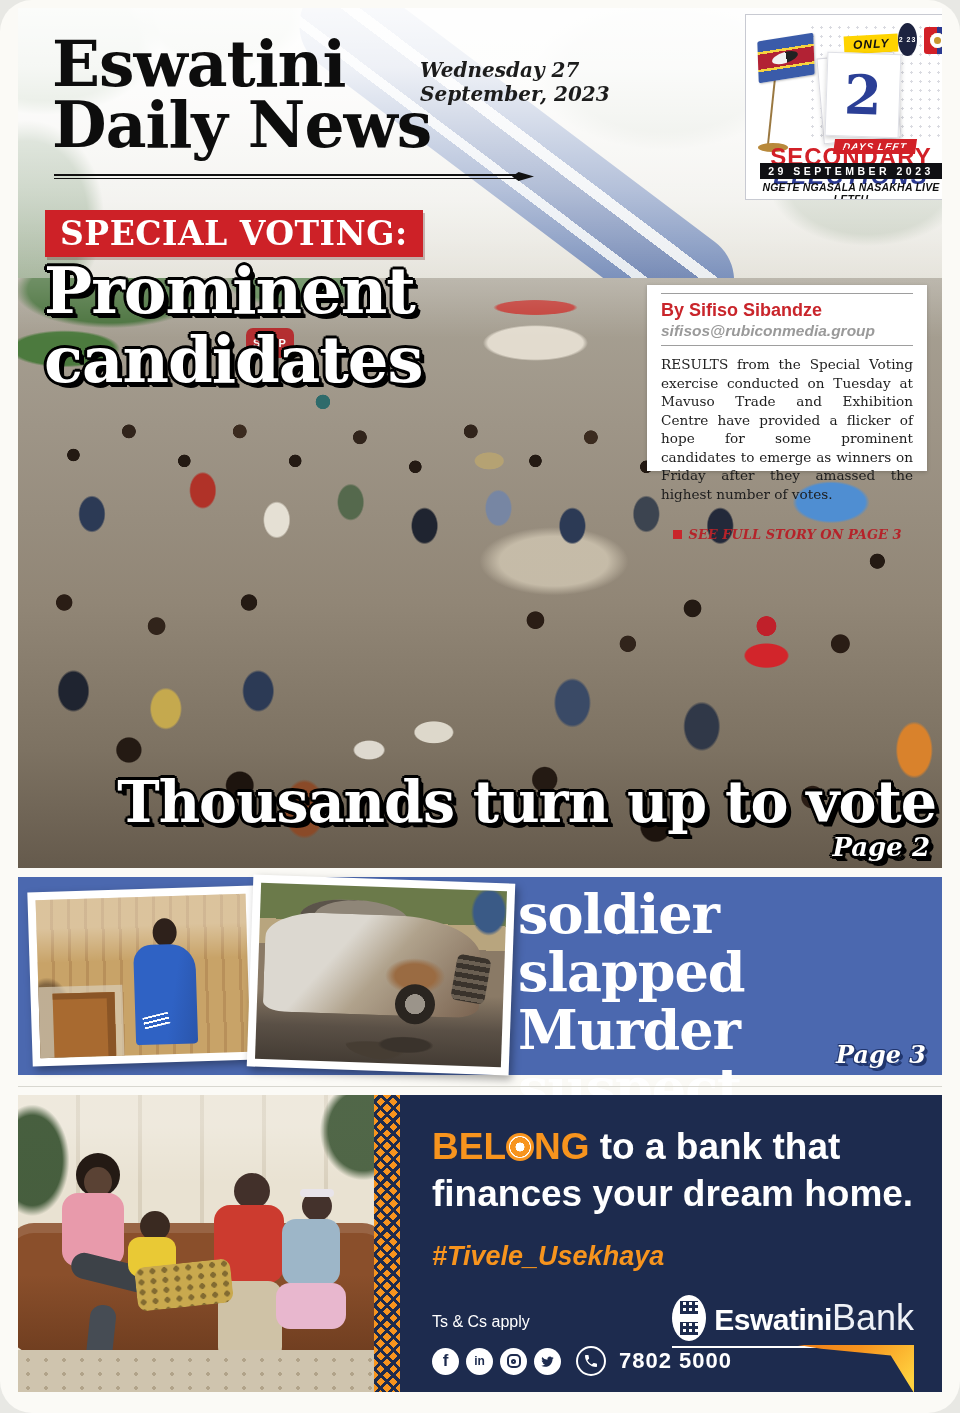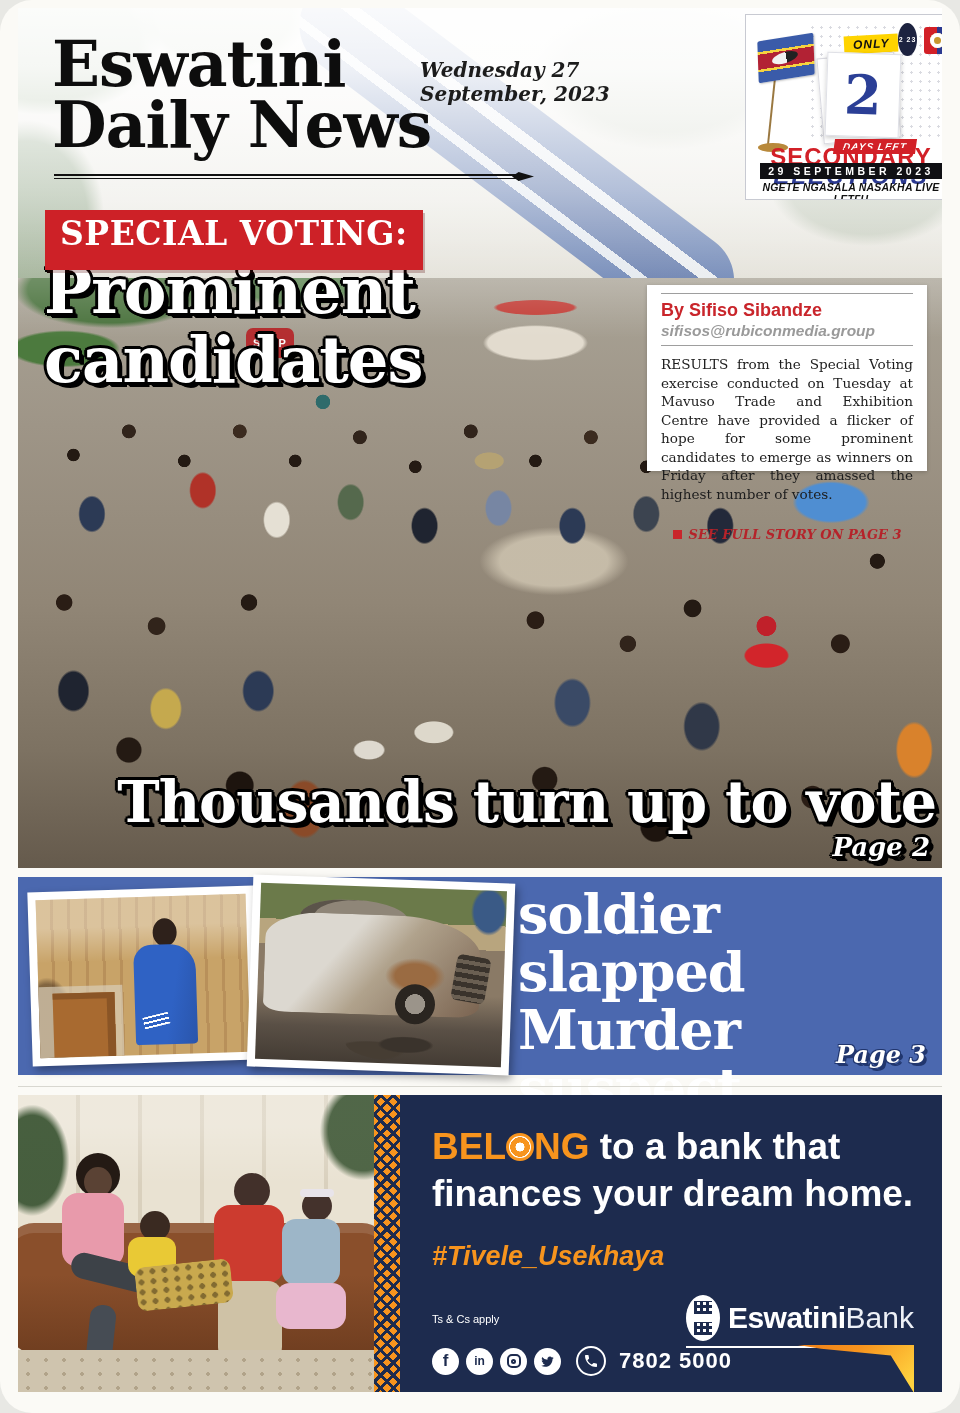--- a/index.html
+++ b/index.html
@@ -127,21 +127,21 @@
   .elect-l1 { position:absolute; left:0; right:0; top:128px; text-align:center; color:#d22027; font-weight:900;
     font-size:24px; letter-spacing:1px; }
   .elect-l2 { position:absolute; left:0; right:0; top:150px; text-align:center; color:#2b3990; font-weight:900;
     font-style:italic; font-size:24px; letter-spacing:2px; line-height:22px; }
   .elect-bar { position:absolute; left:16px; right:16px; top:174px; height:0; }
   .elect-slogan { position:absolute; left:0; right:0; top:166px; text-align:center; color:#111; font-weight:900;
     font-style:italic; font-size:10.5px; letter-spacing:.2px; }
 
   
   .kicker { position:absolute; left:27px; top:202px; background:#cd2127; color:#fff; z-index:4;
-    font-family:"DejaVu Serif", serif; font-weight:900; font-size:33px; padding:4px 15px 17px; letter-spacing:.5px;
+    font-family:"DejaVu Serif", serif; font-weight:900; font-size:33px; padding:4px 15px 4px; letter-spacing:.5px;
     box-shadow:2px 3px 0 rgba(80,0,0,.25); }
   .outline-w { color:#fff; text-shadow:3px 3px 0 #000,-2px -2px 0 #000,2px -2px 0 #000,-2px 2px 0 #000,
     3px 0 0 #000,-3px 0 0 #000,0 3px 0 #000,0 -3px 0 #000,5px 5px 0 #000,4px 4px 0 #000; }
   .headline { position:absolute; left:26px; top:248px; z-index:3; font-family:"DejaVu Serif", serif;
     font-weight:900; font-size:64px; line-height:69px; letter-spacing:-1px; }
   .stop-sign { position:absolute; left:228px; top:320px; width:48px; height:30px; background:#b5292c; z-index:1;
     border-radius:7px; color:#fff; font-weight:900; font-size:11px; display:flex; align-items:center; justify-content:center;
     letter-spacing:1px; opacity:.95; }
 
   
@@ -226,42 +226,42 @@
     background-image:repeating-linear-gradient(45deg,transparent 0 6px,#1d2b4e 6px 9px),
                      repeating-linear-gradient(-45deg,transparent 0 6px,#1d2b4e 6px 9px); }
 
   .navy { position:absolute; left:382px; top:0; width:542px; height:297px; background:#1d2b4e; }
   .ad-headline { position:absolute; left:32px; top:28px; font-weight:bold; font-size:37px; line-height:47px;
     color:#fff; letter-spacing:0; }
   .org { color:#f7941e; }
   .logo-o { display:inline-block; width:28px; height:28px; border-radius:50%; border:3px solid #f7941e;
     background:radial-gradient(circle,#fff 0 28%,#f7941e 30% 62%,#fff 64% 74%,#f7941e 76%); vertical-align:-2px; }
   .hashtag { position:absolute; left:32px; top:146px; color:#f7941e; font-weight:bold; font-style:italic; font-size:27px; }
-  .terms { position:absolute; left:32px; top:218px; color:#fff; font-size:11px; }
+  .terms { position:absolute; left:32px; top:218px; color:#fff; font-size:16px; }
   .contact { position:absolute; left:32px; bottom:16px; display:flex; align-items:center; gap:7px; }
   .sicon { width:27px; height:27px; border-radius:50%; background:#fff; color:#1d2b4e; display:flex;
     align-items:center; justify-content:center; font-weight:bold; }
   .sicon svg { width:15px; height:15px; fill:#1d2b4e; }
   .ig-out { width:14px; height:14px; border:2px solid #1d2b4e; border-radius:5px; display:flex;
     align-items:center; justify-content:center; }
   .ig-in { width:5px; height:5px; border:2px solid #1d2b4e; border-radius:50%; }
   .wa { width:30px; height:30px; border-radius:50%; border:2px solid #fff; background:transparent; margin-left:8px;
     display:flex; align-items:center; justify-content:center; }
   .wa svg { width:16px; height:16px; fill:#fff; }
   .phone { color:#fff; font-weight:bold; font-size:22px; letter-spacing:1px; margin-left:6px; }
 
   .bank-logo { position:absolute; right:28px; top:200px; display:flex; align-items:center; gap:8px;
     border-bottom:2px solid #fff; padding-bottom:5px; }
   .emblem { width:34px; height:46px; border-radius:50%; background:#fff; position:relative; overflow:hidden; }
   .emblem::before, .emblem::after { content:""; position:absolute; left:8px; width:18px; height:13px;
     background:repeating-linear-gradient(90deg,#1d2b4e 0 3px,transparent 3px 6px),
                repeating-linear-gradient(0deg,#1d2b4e 0 3px,transparent 3px 6px); }
   .emblem::before { top:6px; } .emblem::after { bottom:6px; }
   .brand-bold { color:#fff; font-weight:bold; font-size:30px; letter-spacing:-.5px; }
-  .brand-light { color:#eef1f7; font-weight:normal; font-size:30px; letter-spacing:0; }
+  .brand-light { color:#eef1f7; font-weight:normal; font-size:36px; letter-spacing:0; }
   .swoosh { position:absolute; right:28px; top:250px; width:116px; height:48px;
     background:linear-gradient(135deg,#ef7f17 0%,#f7941e 40%,#ffd23f 90%);
     clip-path:polygon(0 0,100% 0,100% 100%,80% 22%,20% 8%); }
 </style>
 </head>
 <body>
 
 <div class="page">
 
   <div class="hero">

